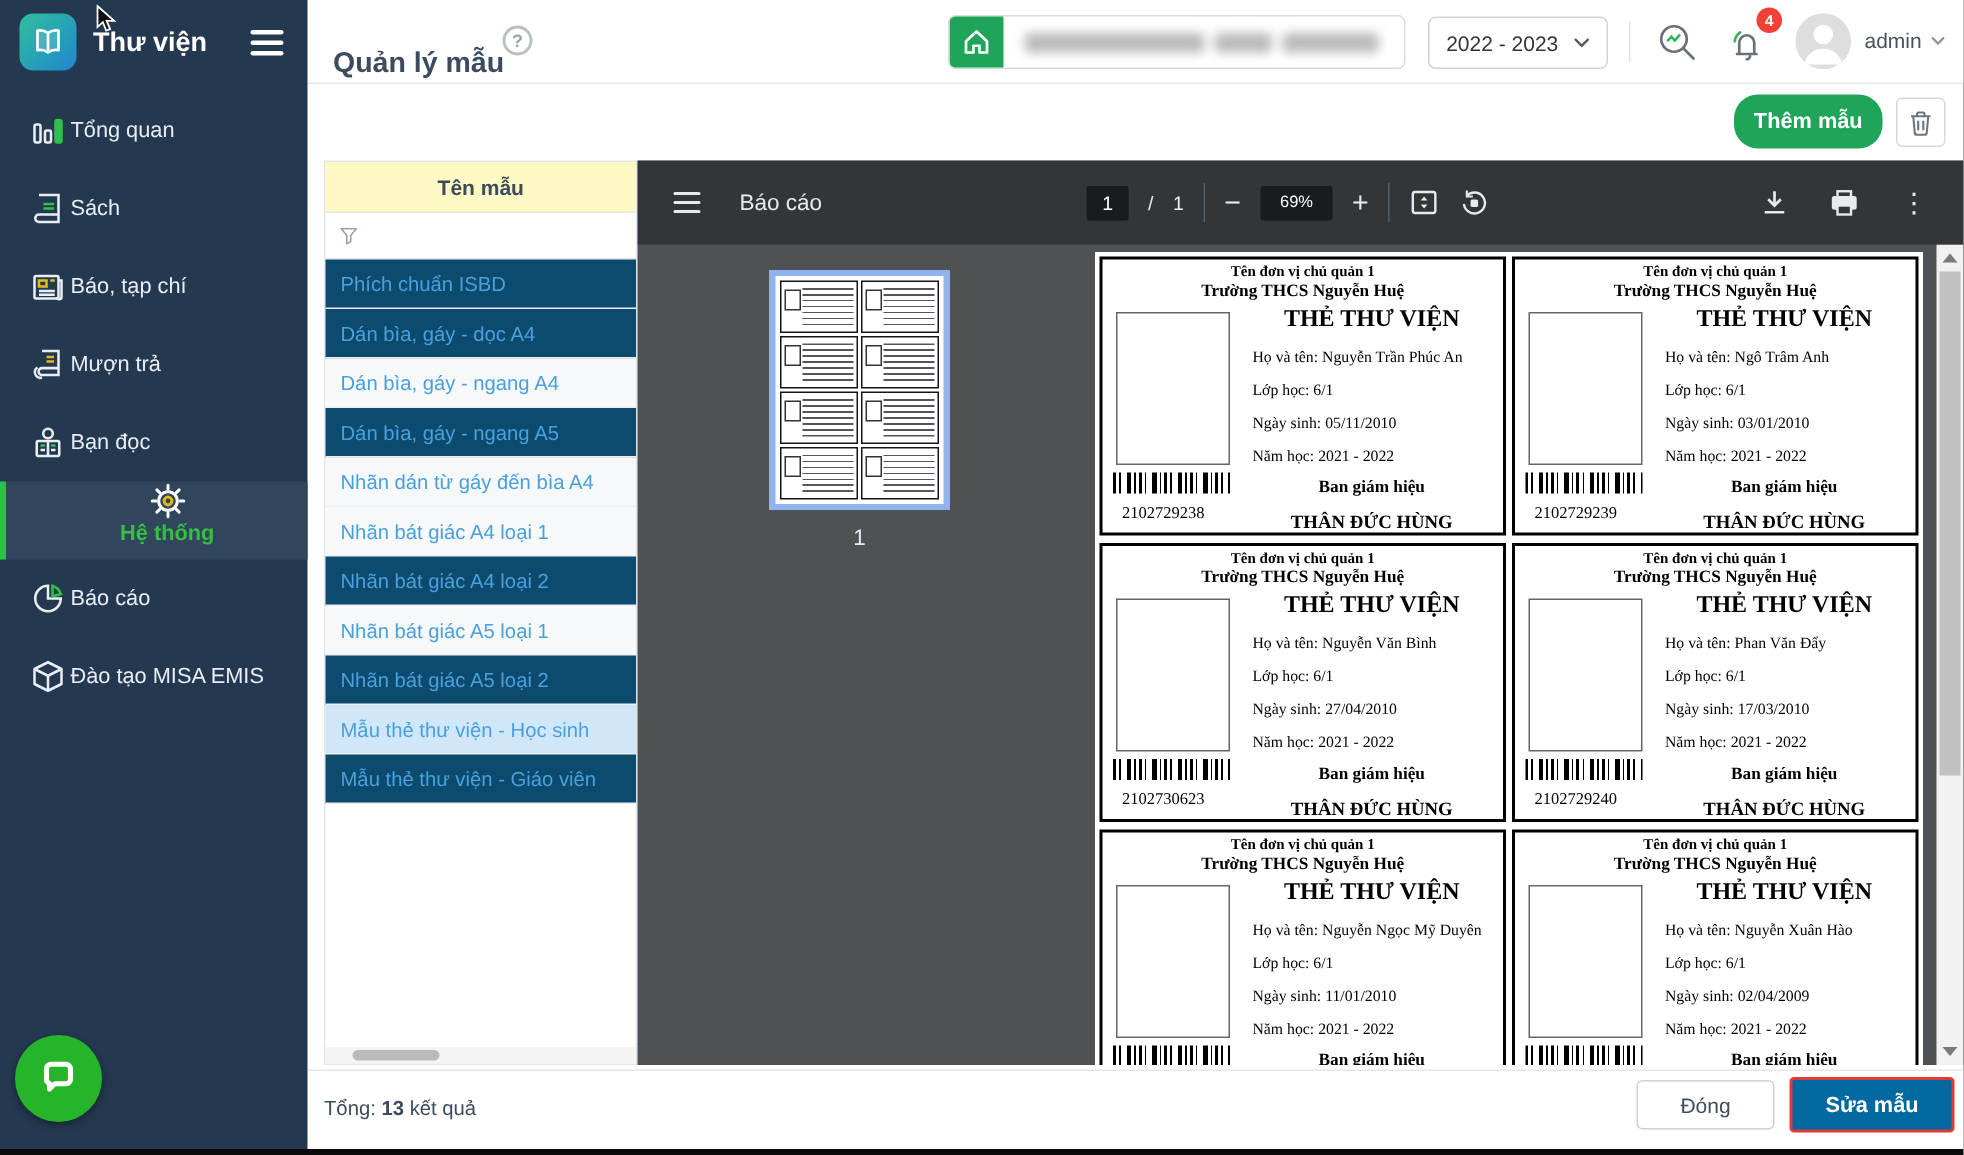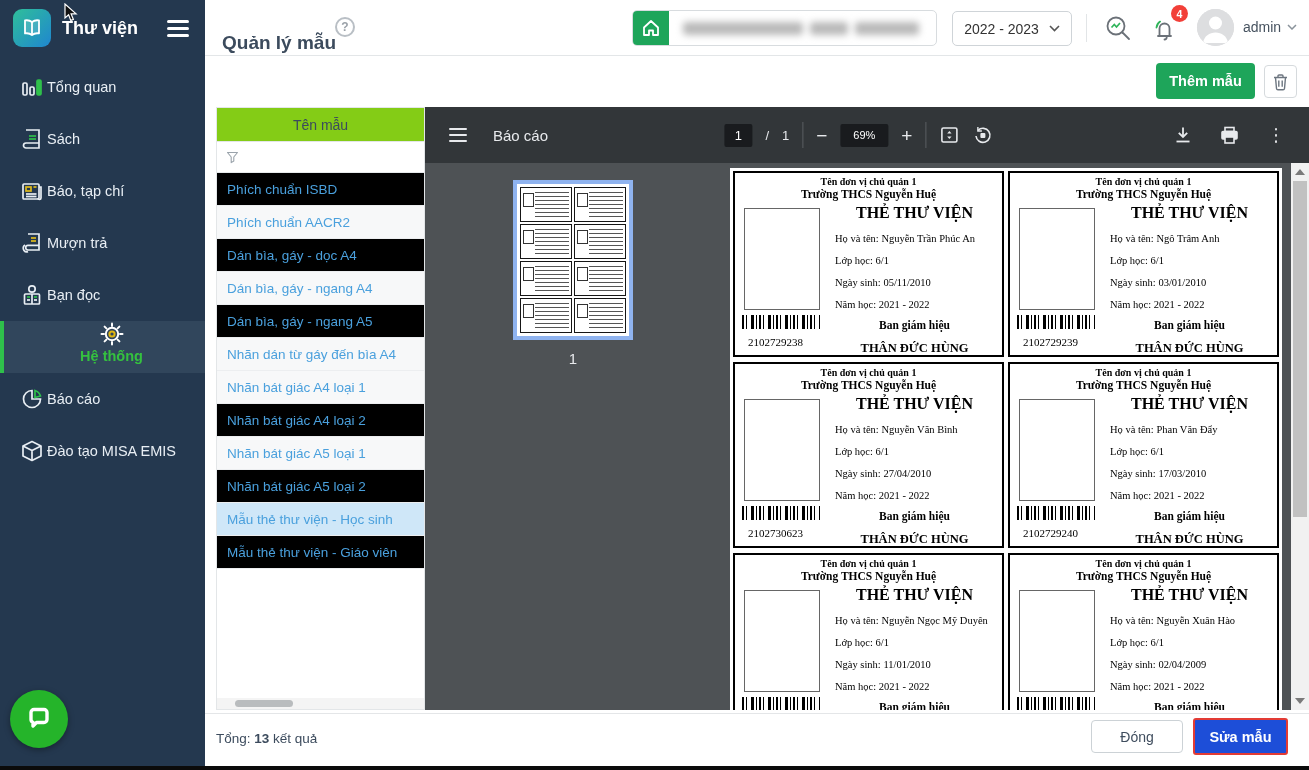--- a/index.html
+++ b/index.html
@@ -30,28 +30,28 @@
   .blur-seg { height:13px; background:#b9b9b9; border-radius:3px; }
   .year-select { position:absolute; left:747px; top:11px; width:120px; height:35px; border:1px solid #cfd4d8; border-radius:5px; display:flex; align-items:center; justify-content:center; gap:10px; font-size:14px; color:#333; cursor:pointer; background:#fff; }
   .tb-divider { position:absolute; left:881px; top:14px; width:1px; height:28px; background:#e2e5e7; }
   .tb-icon { position:absolute; top:13px; cursor:pointer; }
   .badge { position:absolute; left:966px; top:5px; min-width:17px; height:17px; background:#f23f38; border-radius:50%; color:#fff; font-size:10.5px; font-weight:bold; display:flex; align-items:center; justify-content:center; z-index:2; }
   .avatar { position:absolute; left:992px; top:9px; width:37px; height:37px; border-radius:50%; background:#dddee0; overflow:hidden; cursor:pointer; }
   .admin-name { position:absolute; left:1038px; top:19px; font-size:14px; color:#46525f; cursor:pointer; }
   .admin-caret { position:absolute; left:1082px; top:24px; cursor:pointer; }
 
   
-  .add-btn { position:absolute; left:1156px; top:63px; width:99px; height:36px; background:#1ea55a; border-radius:4px; color:#fff; font-size:14.5px; font-weight:600; display:flex; align-items:center; justify-content:center; cursor:pointer; z-index:3; }
+  .add-btn { position:absolute; left:1156px; top:63px; width:99px; height:36px; background:#1ea55a; border-radius:16px; color:#fff; font-size:14.5px; font-weight:600; display:flex; align-items:center; justify-content:center; cursor:pointer; z-index:3; }
   .trash-btn { position:absolute; left:1264px; top:65px; width:33px; height:33px; background:#fff; border:1px solid #d6dadd; border-radius:4px; display:flex; align-items:center; justify-content:center; cursor:pointer; z-index:3; }
 
   
   .panel { position:absolute; left:216px; top:107px; width:209px; height:603px; background:#fff; border:1px solid #e3e6e8; z-index:2; }
-  .panel-header { height:34px; background:#84cc16; border-bottom:1px solid #e3e6e8; display:flex; align-items:center; justify-content:center; font-size:14px; font-weight:400; color:#3c4b5d; }
+  .panel-header { height:34px; background:#fef9c3; border-bottom:1px solid #e3e6e8; display:flex; align-items:center; justify-content:center; font-size:14px; font-weight:700; color:#3c4b5d; }
   .filter-row { height:31px; border-bottom:1px solid #e6e9eb; display:flex; align-items:center; padding-left:9px; cursor:text; }
-  .t-row { height:33px; display:flex; align-items:center; padding-left:10px; font-size:13.5px; color:#4aa0dd; border-bottom:1px solid #eceef0; background:#000000; cursor:pointer; white-space:nowrap; overflow:hidden; }
+  .t-row { height:33px; display:flex; align-items:center; padding-left:10px; font-size:13.5px; color:#4aa0dd; border-bottom:1px solid #eceef0; background:#0c4a6e; cursor:pointer; white-space:nowrap; overflow:hidden; }
   .t-row.alt { background:#f7f8f9; }
   .t-row.sel { background:#cfe7f8; }
   .h-scroll { position:absolute; left:0; right:0; bottom:0; height:11px; background:#f4f4f4; }
   .h-thumb { position:absolute; left:18px; top:2px; width:58px; height:7px; background:#b9bcbe; border-radius:4px; cursor:grab; }
 
   
   .viewer { position:absolute; left:425px; top:107px; width:884px; height:603px; background:#4e5255; overflow:hidden; z-index:2; }
   .vtoolbar { height:56px; background:#323639; display:flex; align-items:center; color:#e8eaed; position:relative; }
   .vt-burger { margin-left:24px; cursor:pointer; }
   .vt-burger div { width:18px; height:2px; background:#e8eaed; margin:4px 0; border-radius:1px; }
@@ -91,21 +91,21 @@
   .vscroll { position:absolute; right:0; top:0; bottom:0; width:18px; background:#f1f1f1; }
   .vs-up { position:absolute; top:6px; left:4px; width:0; height:0; border-left:5px solid transparent; border-right:5px solid transparent; border-bottom:6px solid #7a7a7a; cursor:pointer; }
   .vs-down { position:absolute; bottom:6px; left:4px; width:0; height:0; border-left:5px solid transparent; border-right:5px solid transparent; border-top:6px solid #7a7a7a; cursor:pointer; }
   .vs-thumb { position:absolute; left:2px; top:18px; width:14px; height:336px; background:#c1c1c1; cursor:grab; }
 
   
   .footer { position:absolute; left:205px; top:713px; width:1104px; height:53px; background:#fff; border-top:1px solid #e4e6e8; z-index:4; }
   .total { position:absolute; left:11px; top:17px; font-size:13.5px; color:#3c4b5d; }
   .total b { font-weight:bold; }
   .close-btn { position:absolute; left:886px; top:6px; width:92px; height:33px; background:#fff; border:1px solid #ccd2d6; border-radius:4px; font-size:14px; color:#3f4d5e; display:flex; align-items:center; justify-content:center; cursor:pointer; }
-  .edit-btn { position:absolute; left:988px; top:4px; width:95px; height:37px; background:#1d4ed8; border:2px solid #e23b35; border-radius:3px; color:#fff; font-size:14.5px; font-weight:600; display:flex; align-items:center; justify-content:center; cursor:pointer; }
+  .edit-btn { position:absolute; left:988px; top:4px; width:110px; height:37px; background:#0369a1; border:2px solid #e23b35; border-radius:3px; color:#fff; font-size:14.5px; font-weight:600; display:flex; align-items:center; justify-content:center; cursor:pointer; }
 
   .bottom-strip { position:absolute; left:0; top:766px; width:1309px; height:4px; background:#0b0b0b; }
   .cursor { position:absolute; left:64px; top:3px; z-index:9; pointer-events:none; }
 </style>
 </head>
 <body>
 
 <div class="sidebar">
   <div class="sb-header">
     <div class="logo">
@@ -307,21 +307,20 @@
 <div class="panel">
   <div class="panel-header">Tên mẫu</div>
   <div class="filter-row">
     <span>
       <svg width="13" height="13" viewBox="0 0 13 13" fill="none" stroke="#9aa3ab" stroke-width="1.1" stroke-linejoin="round">
         <path d="M1.5 1.5h10L7.8 6v4l-2.6 1.6V6z"></path>
       </svg>
     </span>
   </div>
   <div class="t-row">Phích chuẩn ISBD</div>
-  <div class="t-row alt">Phích chuẩn AACR2</div>
   <div class="t-row">Dán bìa, gáy - dọc A4</div>
   <div class="t-row alt">Dán bìa, gáy - ngang A4</div>
   <div class="t-row">Dán bìa, gáy - ngang A5</div>
   <div class="t-row alt">Nhãn dán từ gáy đến bìa A4</div>
   <div class="t-row alt">Nhãn bát giác A4 loại 1</div>
   <div class="t-row">Nhãn bát giác A4 loại 2</div>
   <div class="t-row alt">Nhãn bát giác A5 loại 1</div>
   <div class="t-row">Nhãn bát giác A5 loại 2</div>
   <div class="t-row sel">Mẫu thẻ thư viện - Học sinh</div>
   <div class="t-row">Mẫu thẻ thư viện - Giáo viên</div>

